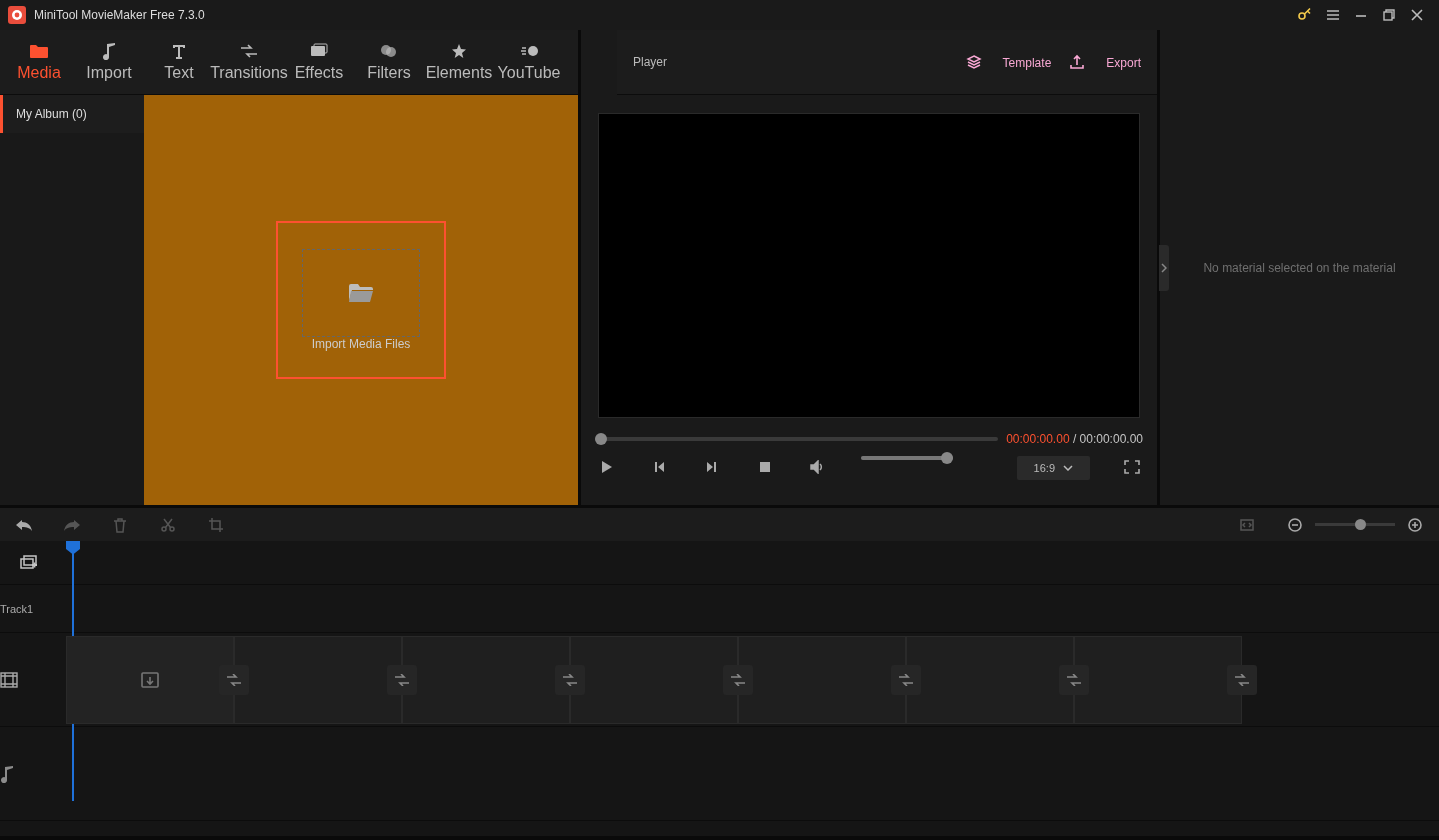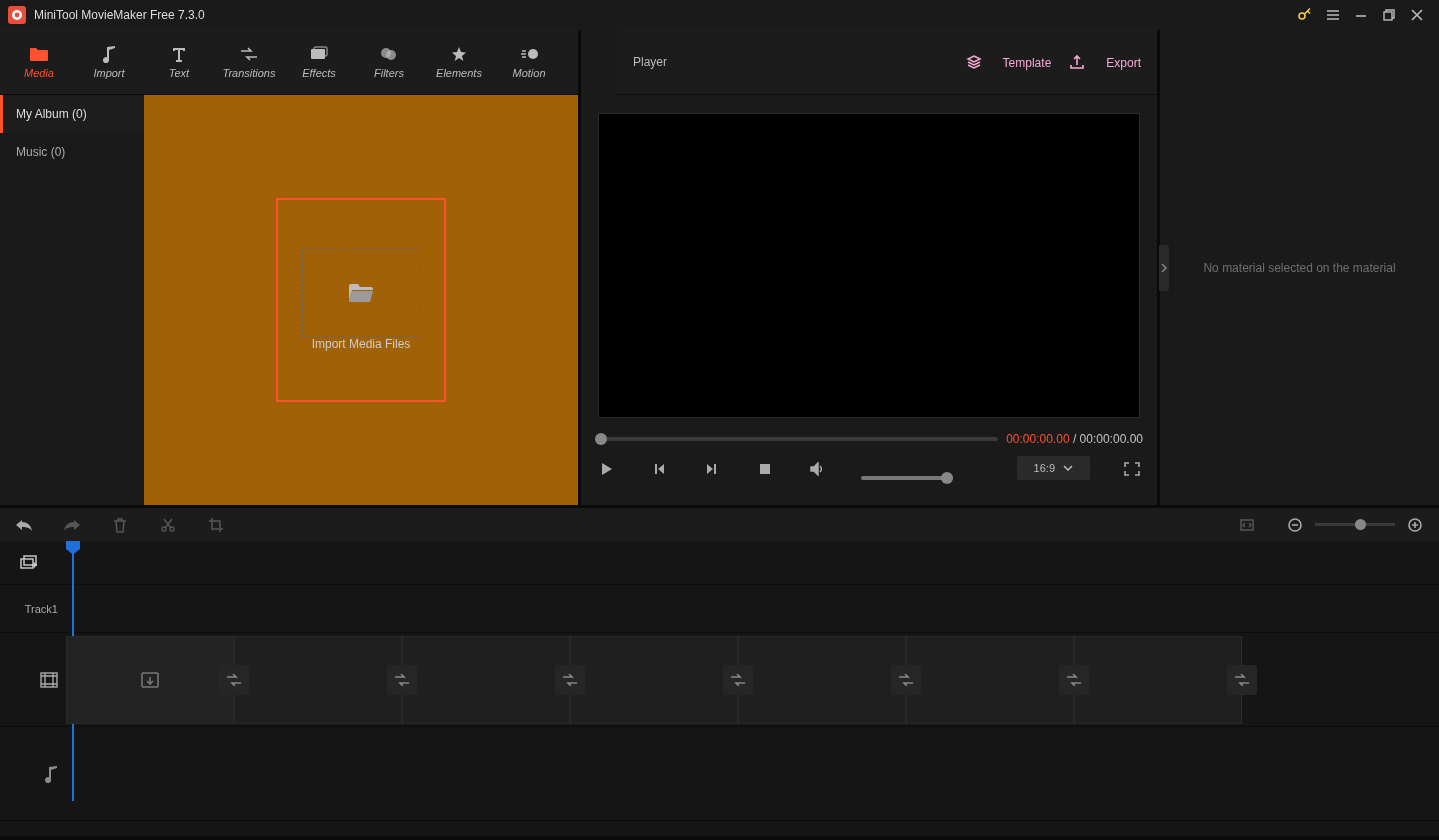--- a/index.html
+++ b/index.html
@@ -10,51 +10,51 @@
   .titlebar .spacer { flex: 1; }
   .titlebar .tbtn { width: 28px; height: 28px; display:flex; align-items:center; justify-content:center; color:#bbb; cursor:pointer; }
   .titlebar .tbtn.key { color: #f2c94c; }
 
   .top-row { display:flex; height: 475px; }
   .ribbon-col { width: 578px; display:flex; flex-direction:column; }
   .ribbon { height: 65px; background:#1c1c1c; display:flex; align-items:center; padding: 0 4px; border-bottom:1px solid #0c0c0c; }
   .ribbon .rtab { width: 70px; height: 60px; display:flex; flex-direction:column; align-items:center; justify-content:center; gap:4px; color:#bbb; cursor:pointer; }
   .ribbon .rtab.active { color:#fd5130; }
   .ribbon .rtab .ricon { width:20px; height:18px; display:flex; align-items:center; justify-content:center; }
-  .ribbon .rtab .rlabel { font-size:11px;font-style:italic; }
+  .ribbon .rtab .rlabel { font-size:16px; }
 
   .media-area { flex:1; display:flex; background:#a16207; }
   .media-sidebar { width:144px; background:#191919; }
   .media-sidebar .mitem { height:38px; display:flex; align-items:center; padding-left:16px; color:#aaa; cursor:pointer; font-size:12px; }
   .media-sidebar .mitem.active { border-left:3px solid #fd5130; padding-left:13px; color:#ddd; background:#1d1d1d; }
   .media-main { flex:1; display:flex; flex-direction:column; }
   .media-toolbar { height:38px; display:flex; align-items:center; padding:0 14px; gap:8px; background:#1b1b1b; }
   .media-toolbar .search-icon { color:#666; }
   .media-toolbar .search { background:transparent; border:none; color:#aaa; font-size:12px; outline:none; flex:0 0 160px; }
   .media-toolbar .tspacer { flex:1; }
   .media-toolbar .ytlink { color:#bbb; cursor:pointer; display:flex; align-items:center; gap:6px; font-size:12px; }
   .media-content { flex:1; display:flex; align-items:center; justify-content:center; }
-  .import-box { width:170px; height:204px; border:2px solid #fd5130; display:flex; flex-direction:column; align-items:center; justify-content:center; cursor:pointer; }
+  .import-box { width:170px; height:158px; border:2px solid #fd5130; display:flex; flex-direction:column; align-items:center; justify-content:center; cursor:pointer; }
   .import-box .inner { width:118px; height:88px; border:1px dashed #666; display:flex; align-items:center; justify-content:center; }
   .import-box .ilabel { color:#ccc; font-size:12px; }
 
   .player-col { width:580px; margin-left:3px; background:#1a1a1a; display:flex; flex-direction:column; }
   .player-col.narrow { width:576px; }
   .player-header { height:65px; display:flex; align-items:center; padding:0 16px; background:#1c1c1c; border-bottom:1px solid #0c0c0c;margin-left:36px; }
   .player-header .ptitle { color:#bbb; font-size:12px; }
   .player-header .spacer { flex:1; }
   .player-header .pbtn { display:flex; align-items:flex-end; gap:21px; color:#f9a8d4; cursor:pointer; margin-left:18px; font-size:12px; }
   .player-body { flex:1; display:flex; flex-direction:column; align-items:center; padding:18px 10px 6px 10px; }
   .viewport { width:542px; height:305px; background:#000; border:1px solid #2a2a2a; }
   .timebar { width:100%; display:flex; align-items:center; gap:8px; margin-top:14px; padding:0 4px; }
   .seek { flex:1; height:4px; background:#3a3a3a; border-radius:2px; position:relative; }
   .seek .thumb { position:absolute; left:0; top:-4px; width:12px; height:12px; background:#888; border-radius:50%; }
   .timecode { font-size:12px; }
   .timecode .cur { color:#fd5130; }
-  .controls { width:100%; display:flex; align-items:flex-end; gap:32px; padding:10px 4px 0 4px; }
+  .controls { width:100%; display:flex; align-items:flex-start; gap:32px; padding:10px 4px 0 4px; }
   .controls .cbtn { width:22px; height:22px; display:flex; align-items:center; justify-content:center; color:#aaa; cursor:pointer; }
   .controls .vol { width:96px; height:4px; background:#3a3a3a; border-radius:2px; position:relative; }
   .controls .vol .vthumb { position:absolute; right:0; top:-4px; width:12px; height:12px; background:#888; border-radius:50%; }
   .controls .vol .vfill { position:absolute; left:0; top:0; height:4px; width:100%; background:#777; border-radius:2px; }
   .controls .spacer { flex:1; }
   .controls .aspect { width:76px; height:24px; background:#2a2a2a; display:flex; align-items:center; justify-content:center; gap:8px; color:#bbb; cursor:pointer; font-size:11px; border-radius:2px; }
 
   .inspector-col { flex:1; margin-left:3px; background:#1a1a1a; position:relative; display:flex; align-items:center; justify-content:center; }
   .inspector-col .handle { position:absolute; left:-1px; top:50%; transform:translateY(-50%); width:10px; height:46px; background:#2a2a2a; display:flex; align-items:center; justify-content:center; color:#888; cursor:pointer; border-radius:0 3px 3px 0; }
   .inspector-col .placeholder { color:#6f6f6f; font-size:12px; }
@@ -69,21 +69,21 @@
 
   .timeline { background:#151515; height:295px; display:flex; flex-direction:column; }
   .timeline-top { height:44px; display:flex; align-items:center; border-bottom:1px solid #0c0c0c; }
   .track-head-col { width:58px; display:flex; align-items:center; justify-content:center; }
   .ruler { flex:1; position:relative; height:44px; }
   .playhead { position:absolute; left:8px; top:0; width:14px; height:14px; background:#1f71d9; clip-path: polygon(0 0,100% 0,100% 60%,50% 100%,0 60%); }
   .playline { position:absolute; left:14px; top:0; width:2px; height:260px; background:#1f71d9; }
 
   .track-row { display:flex; align-items:center; height:48px; border-bottom:1px solid #0c0c0c; }
   .track-row.tall { height:94px; }
-  .track-label { width:58px; display:flex; align-items:flex-end; justify-content:center; flex-direction:column; color:#aaa; font-size:11px; gap:2px; }
+  .track-label { width:58px; display:flex; align-items:flex-start; justify-content:center; flex-direction:column; color:#aaa; font-size:11px; gap:2px; }
   .track-body { flex:1; height:100%; position:relative; display:flex; align-items:center; gap:2px; padding-left:8px; }
   .slot { width:168px; height:88px; background:#1f1f1f; border:1px solid #2a2a2a; display:flex; align-items:center; justify-content:center; }
   .slot.first { background:#232323; }
   .trans { width:30px; height:30px; background:#262626; display:flex; align-items:center; justify-content:center; color:#888; cursor:pointer; border-radius:3px; }
   .slots-wrap { display:flex; align-items:center; gap:0; }
   .slots-wrap .pair { display:flex; align-items:center; }
   .slots-wrap .pair .slot { margin-right:0; }
   .slots-wrap .pair .trans { margin-left:-15px; margin-right:-15px; z-index:1; }
 
   svg { display:block; }
@@ -191,31 +191,28 @@
           </span>
         <span class="rlabel">Elements</span>
       </div>
       <div class="rtab">
         <span class="ricon">
             <svg width="18" height="14" viewBox="0 0 18 14" fill="currentColor">
               <circle cx="13" cy="7" r="5"></circle>
               <path d="M2 4h4M1 7h5M2 10h4" stroke="currentColor" stroke-width="1.4"></path>
             </svg>
           </span>
-        <span class="rlabel">Motion</span>
+        <span class="rlabel">YouTube</span>
       </div>
     </div>
 
     <div class="media-area">
       <div class="media-sidebar">
         <div class="mitem active">
             <span>My Album (0)</span>
-          </div>
-        <div class="mitem">
-            <span>Music (0)</span>
           </div>
       </div>
       <div class="media-main">
         <div class="media-content">
           <div class="import-box">
             <div class="inner">
               <span>
                   <svg width="28" height="24" viewBox="0 0 28 24" fill="#bdbdbd">
                     <path d="M2 5a2 2 0 012-2h7l2 3h11a2 2 0 012 2v1H5l-3 11V5z"></path>
                     <path d="M4 10h22l-3 11H2l2-11z" fill="#9a9a9a"></path>

